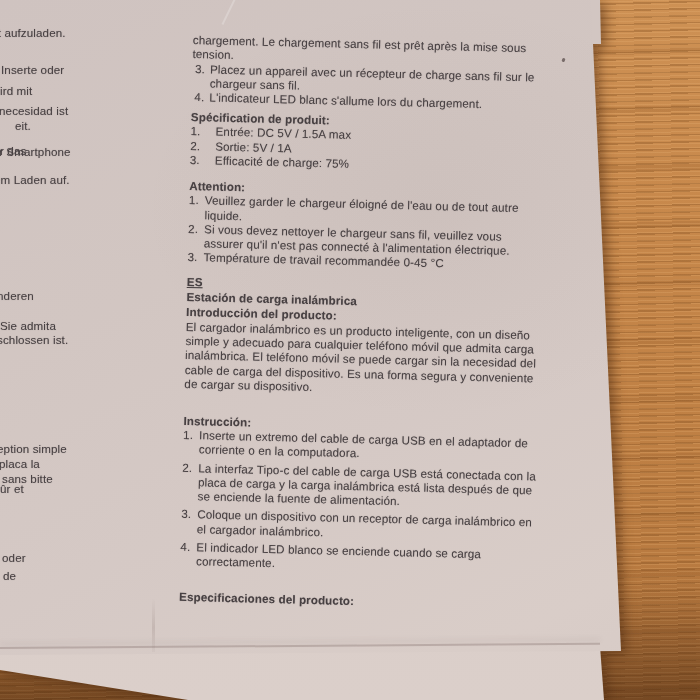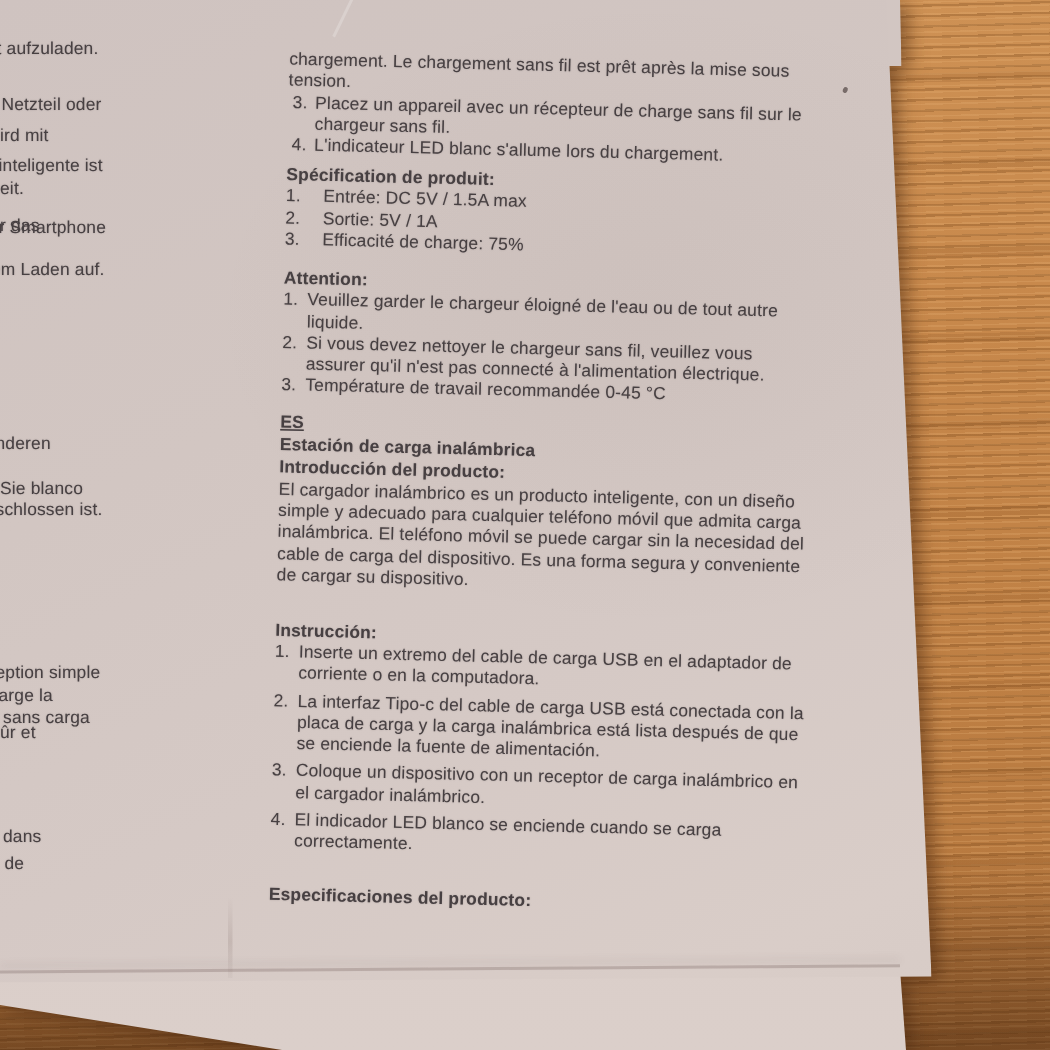--- a/index.html
+++ b/index.html
@@ -97,35 +97,35 @@
   <div class="sheet sheet-under"></div>
 
   <div class="sheet sheet-top print">
     <div class="bottom-edge-line"></div>
     <div class="crease-top"></div>
     <div class="crease-bottom"></div>
     <div class="speck1"></div>
     <div class="speck2"></div>
 
     <div class="frag" style="left:-5px;top:26px">it aufzuladen.</div>
-    <div class="frag" style="left:1px;top:63px">Netzteil oder</div>
+    <div class="frag" style="left:1px;top:63px">Inserte oder</div>
     <div class="frag" style="left:0px;top:84px">ird mit</div>
-    <div class="frag" style="left:-1px;top:104px">inteligente ist</div>
-    <div class="frag" style="left:0px;top:119px">eit.</div>
+    <div class="frag" style="left:-1px;top:104px">necesidad ist</div>
+    <div class="frag" style="left:15px;top:119px">eit.</div>
     <div class="frag" style="left:0px;top:144px">r das</div>
     <div class="frag" style="left:-1px;top:145px">r Smartphone</div>
     <div class="frag" style="left:-6px;top:173px">em Laden auf.</div>
     <div class="frag" style="left:-3px;top:289px">nderen</div>
-    <div class="frag" style="left:0px;top:319px">Sie blanco</div>
+    <div class="frag" style="left:0px;top:319px">Sie admita</div>
     <div class="frag" style="left:-3px;top:333px">schlossen ist.</div>
     <div class="frag" style="left:-3px;top:442px">eption simple</div>
-    <div class="frag" style="left:-1px;top:457px">arge la</div>
-    <div class="frag" style="left:2px;top:472px">sans carga</div>
+    <div class="frag" style="left:-1px;top:457px">placa la</div>
+    <div class="frag" style="left:2px;top:472px">sans bitte</div>
     <div class="frag" style="left:0px;top:482px">ûr et</div>
-    <div class="frag" style="left:2px;top:551px">dans</div>
+    <div class="frag" style="left:2px;top:551px">oder</div>
     <div class="frag" style="left:3px;top:569px">de</div>
 
     <div class="main-col">
 
       <p class="fr-cont">chargement. Le chargement sans fil est prêt après la mise sous
 tension.</p>
 
       <ol class="fr-list">
         <li class="li">
           <span class="num">3.</span>

